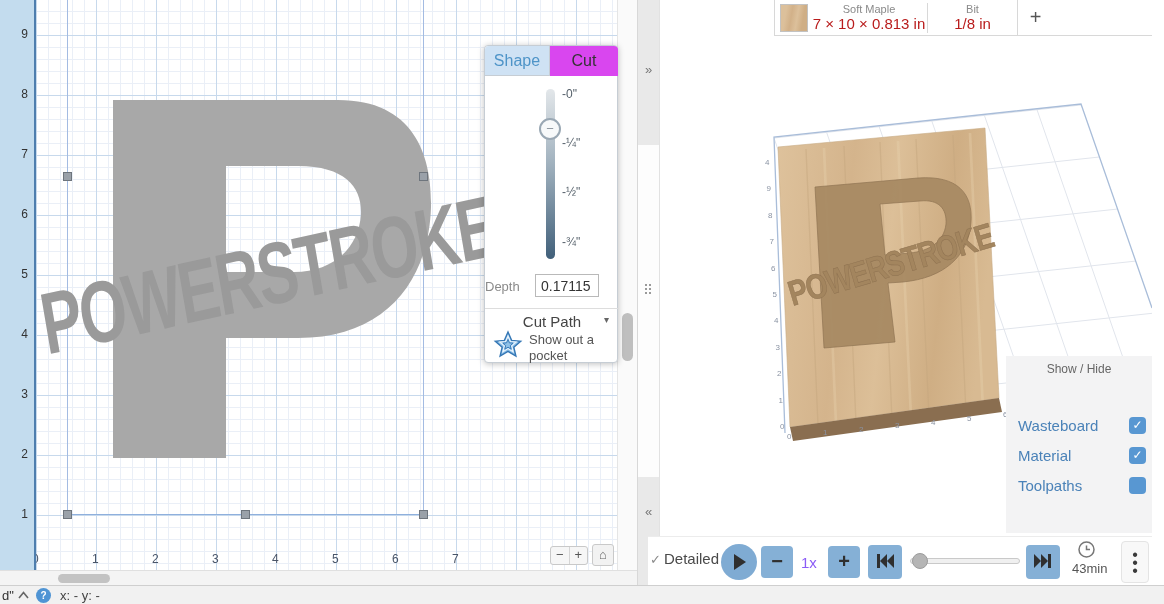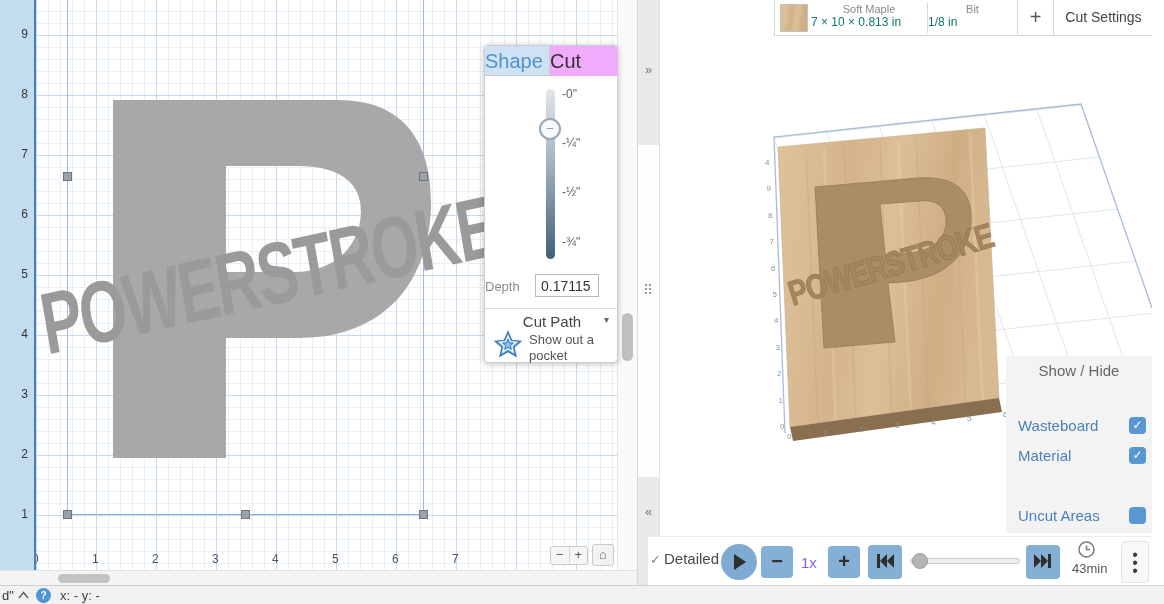--- a/index.html
+++ b/index.html
@@ -26,23 +26,23 @@
   #word2d { position:absolute; left:5px; top:244px; width:424px; text-align:center;
     font-size:60px; font-weight:bold; color:#9a9a9a; letter-spacing:-2px; white-space:nowrap;
     transform:rotate(-12.5deg) scale(1.02,1.45) skewX(-4deg); transform-origin:center; z-index:2; }
   #xruler span { position:absolute; top:552px; font-size:12px; color:#4a5568; }
   #zoom-group { left:514px; top:546px; width:38px; height:19px; background:#f6f6f6; border:1px solid #c9c9c9; border-radius:3px; display:flex; z-index:4; }
   #zoom-group div { flex:1; text-align:center; font-size:13px; line-height:16px; color:#555; cursor:pointer; }
   #home-btn { left:556px; top:544px; width:22px; height:22px; background:#f2f2f2; border:1px solid #c9c9c9; border-radius:3px; text-align:center; font-size:13px; line-height:20px; color:#666; z-index:4; }
 
   
   #cut-panel { left:484px; top:45px; width:134px; height:318px; background:#fff; border:1px solid #c6cdd4; border-radius:4px; box-shadow:0 1px 6px rgba(0,0,0,.25); z-index:5; }
-  .tab { position:absolute; top:0; height:30px; line-height:30px; font-size:20px; }
+  .tab { position:absolute; top:0; height:30px; text-align:center; line-height:30px; font-size:16px; }
   #tab-shape { left:0; width:65px; background:#cfe2f4; color:#4e94c8; border-radius:4px 0 0 0; border-right:1px solid #c6cdd4; border-bottom:1px solid #c6cdd4; }
-  #tab-cut { left:65px; width:68px; background:#f0abfc; color:#333; border-radius:0 4px 0 0; }
+  #tab-cut { left:65px; width:68px; background:#d946ef; color:#333; border-radius:0 4px 0 0; }
   #slider-track { left:61px; top:43px; width:9px; height:170px; border-radius:5px;
     background:linear-gradient(to bottom,#e3e7ea,#9fb0bd 45%,#41607a); }
   #slider-handle { left:54px; top:72px; width:22px; height:22px; border-radius:50%; background:#f7f9fa; border:2px solid #9aa8b4; color:#8a949c; text-align:center; line-height:18px; font-size:13px; }
   #depth-label { left:0; top:233px; font-size:13px; color:#8a8a8a; }
   #depth-input { left:50px; top:228px; width:64px; height:23px; border:1px solid #b9b9b9; font-size:14px; color:#333; padding-left:5px; font-family:"Liberation Sans",sans-serif; }
   #cut-sep { left:0px; top:262px; width:134px; border-top:1px solid #ddd; }
   #cutpath-label { left:0; top:267px; width:134px; text-align:center; font-size:15px; color:#444; }
   #cutpath-caret { right:8px; top:268px; font-size:10px; color:#666; }
   #pocket-text { left:44px; top:286px; width:82px; font-size:13px; color:#555; line-height:16px; }
 
@@ -56,31 +56,31 @@
   .chev { position:absolute; left:0; width:21px; text-align:center; color:#777; font-size:13px; }
   #drag-dots { position:absolute; left:6px; top:283px; width:8px; height:12px;
     background-image:radial-gradient(#9a9a9a 1px, transparent 1.3px); background-size:4px 4px; }
 
   
   #right { left:648px; top:0; width:504px; height:585px; background:#fff; }
   #topbar { left:126px; top:0; width:378px; height:36px; border-bottom:1px solid #d8d8d8; border-left:1px solid #d8d8d8; background:#fff; z-index:6; }
   #swatch { left:5px; top:4px; width:28px; height:28px; border:1px solid #c2c2c2;
     background:linear-gradient(100deg,#dcc09b 20%,#d2b189 40%,#dcc09b 60%,#cfae85 80%); }
   .cell-label { font-size:11px; color:#8a8a8a; text-align:center; }
-  .cell-value { font-size:12px; color:#0f766e; }
+  .cell-value { font-size:15px; color:#b91c1c; text-align:center; }
   #mat-block { left:36px; top:3px; width:116px; }
   #bit-block { left:152px; top:3px; width:90px; border-left:1px solid #d8d8d8; height:30px; }
   #plus-cell { left:242px; top:0px; width:36px; height:35px; border-left:1px solid #d8d8d8; text-align:center; font-size:20px; line-height:34px; color:#555; }
   #cutset-cell { left:278px; top:0px; width:100px; height:35px; border-left:1px solid #d8d8d8; text-align:center; font-size:14px; line-height:35px; color:#444; }
   #viewport { left:0; top:36px; width:504px; height:500px; }
   .axisnum { position:absolute; font-size:8px; color:#8a93a3; }
 
   
   #showhide { left:358px; top:356px; width:146px; height:177px; background:#f3f3f4; z-index:7; }
-  #showhide-title { position:absolute; left:0; top:6px; width:146px; text-align:center; font-size:15px; color:#666; }
+  #showhide-title { position:absolute; left:0; top:6px; width:146px; text-align:center; font-size:12px; color:#666; }
   .sh-row { position:absolute; left:12px; width:128px; height:24px; }
   .sh-label { font-size:15px; color:#4a82b8; line-height:20px; }
   .sh-box { position:absolute; right:0; top:1px; width:17px; height:17px; background:#5897d2; border-radius:4px; color:#fff; font-size:12px; text-align:center; line-height:17px; }
 
   
   #playbar { left:0; top:536px; width:504px; height:49px; background:#fff; border-top:1px solid #ececec; z-index:6; }
   #detailed-check { left:2px; top:15px; font-size:13px; color:#8a8a8a; }
   #detailed-label { left:16px; top:13px; font-size:15px; color:#4a4a4a; } 
   .rbtn { position:absolute; background:#85b0d6; border-radius:4px; color:#2f2f2f; text-align:center; }
   #btn-play { left:73px; top:7px; width:36px; height:36px; border-radius:50%; background:#7fabd3; }
@@ -207,21 +207,20 @@
       <div id="swatch" class="abs"></div>
       <div id="mat-block" class="abs">
         <div class="cell-label">Soft Maple</div>
         <div class="cell-value">7 × 10 × 0.813 in</div>
       </div>
       <div id="bit-block" class="abs">
         <div class="cell-label">Bit</div>
         <div class="cell-value">1/8 in</div>
       </div>
       <div id="plus-cell" class="abs">+</div>
-      <div id="cutset-cell" class="abs">Cut Settings</div>
     </div>
 
     <div id="viewport" class="abs">
       <svg width="504" height="500">
         <defs>
           <linearGradient id="wood" x1="0" y1="0" x2="1" y2="0.15">
             <stop offset="0" stop-color="#dec29c"></stop>
             <stop offset="0.35" stop-color="#d4b48c"></stop>
             <stop offset="0.55" stop-color="#dcbf98"></stop>
             <stop offset="0.8" stop-color="#cfae84"></stop>
@@ -295,21 +294,21 @@
           <span class="axisnum" style="position: absolute; left: 283px; top: 381.6px;">4</span>
           <span class="axisnum" style="position: absolute; left: 319px; top: 378px;">5</span>
           <span class="axisnum" style="position: absolute; left: 355px; top: 374.4px;">6</span>
         </div>
     </div>
 
     <div id="showhide" class="abs">
       <div id="showhide-title">Show / Hide</div>
         <div class="sh-row" style="top: 60px;"><span class="sh-label">Wasteboard</span><div class="sh-box">✓</div></div>
         <div class="sh-row" style="top: 90px;"><span class="sh-label">Material</span><div class="sh-box">✓</div></div>
-        <div class="sh-row" style="top: 150px;"><span class="sh-label">Uncut Areas</span><div class="sh-box"></div></div>
+        <div class="sh-row" style="top: 120px;"><span class="sh-label">Toolpaths</span><div class="sh-box"></div></div>
       </div>
 
     <div id="playbar" class="abs">
       <span id="detailed-check" class="abs">✓</span>
       <span id="detailed-label" class="abs">Detailed</span>
       <div id="btn-play" class="rbtn">
         <svg width="14" height="16">
             <polygon points="2,0 14,8 2,16" fill="#2f2f2f"></polygon>
           </svg>
       </div>

